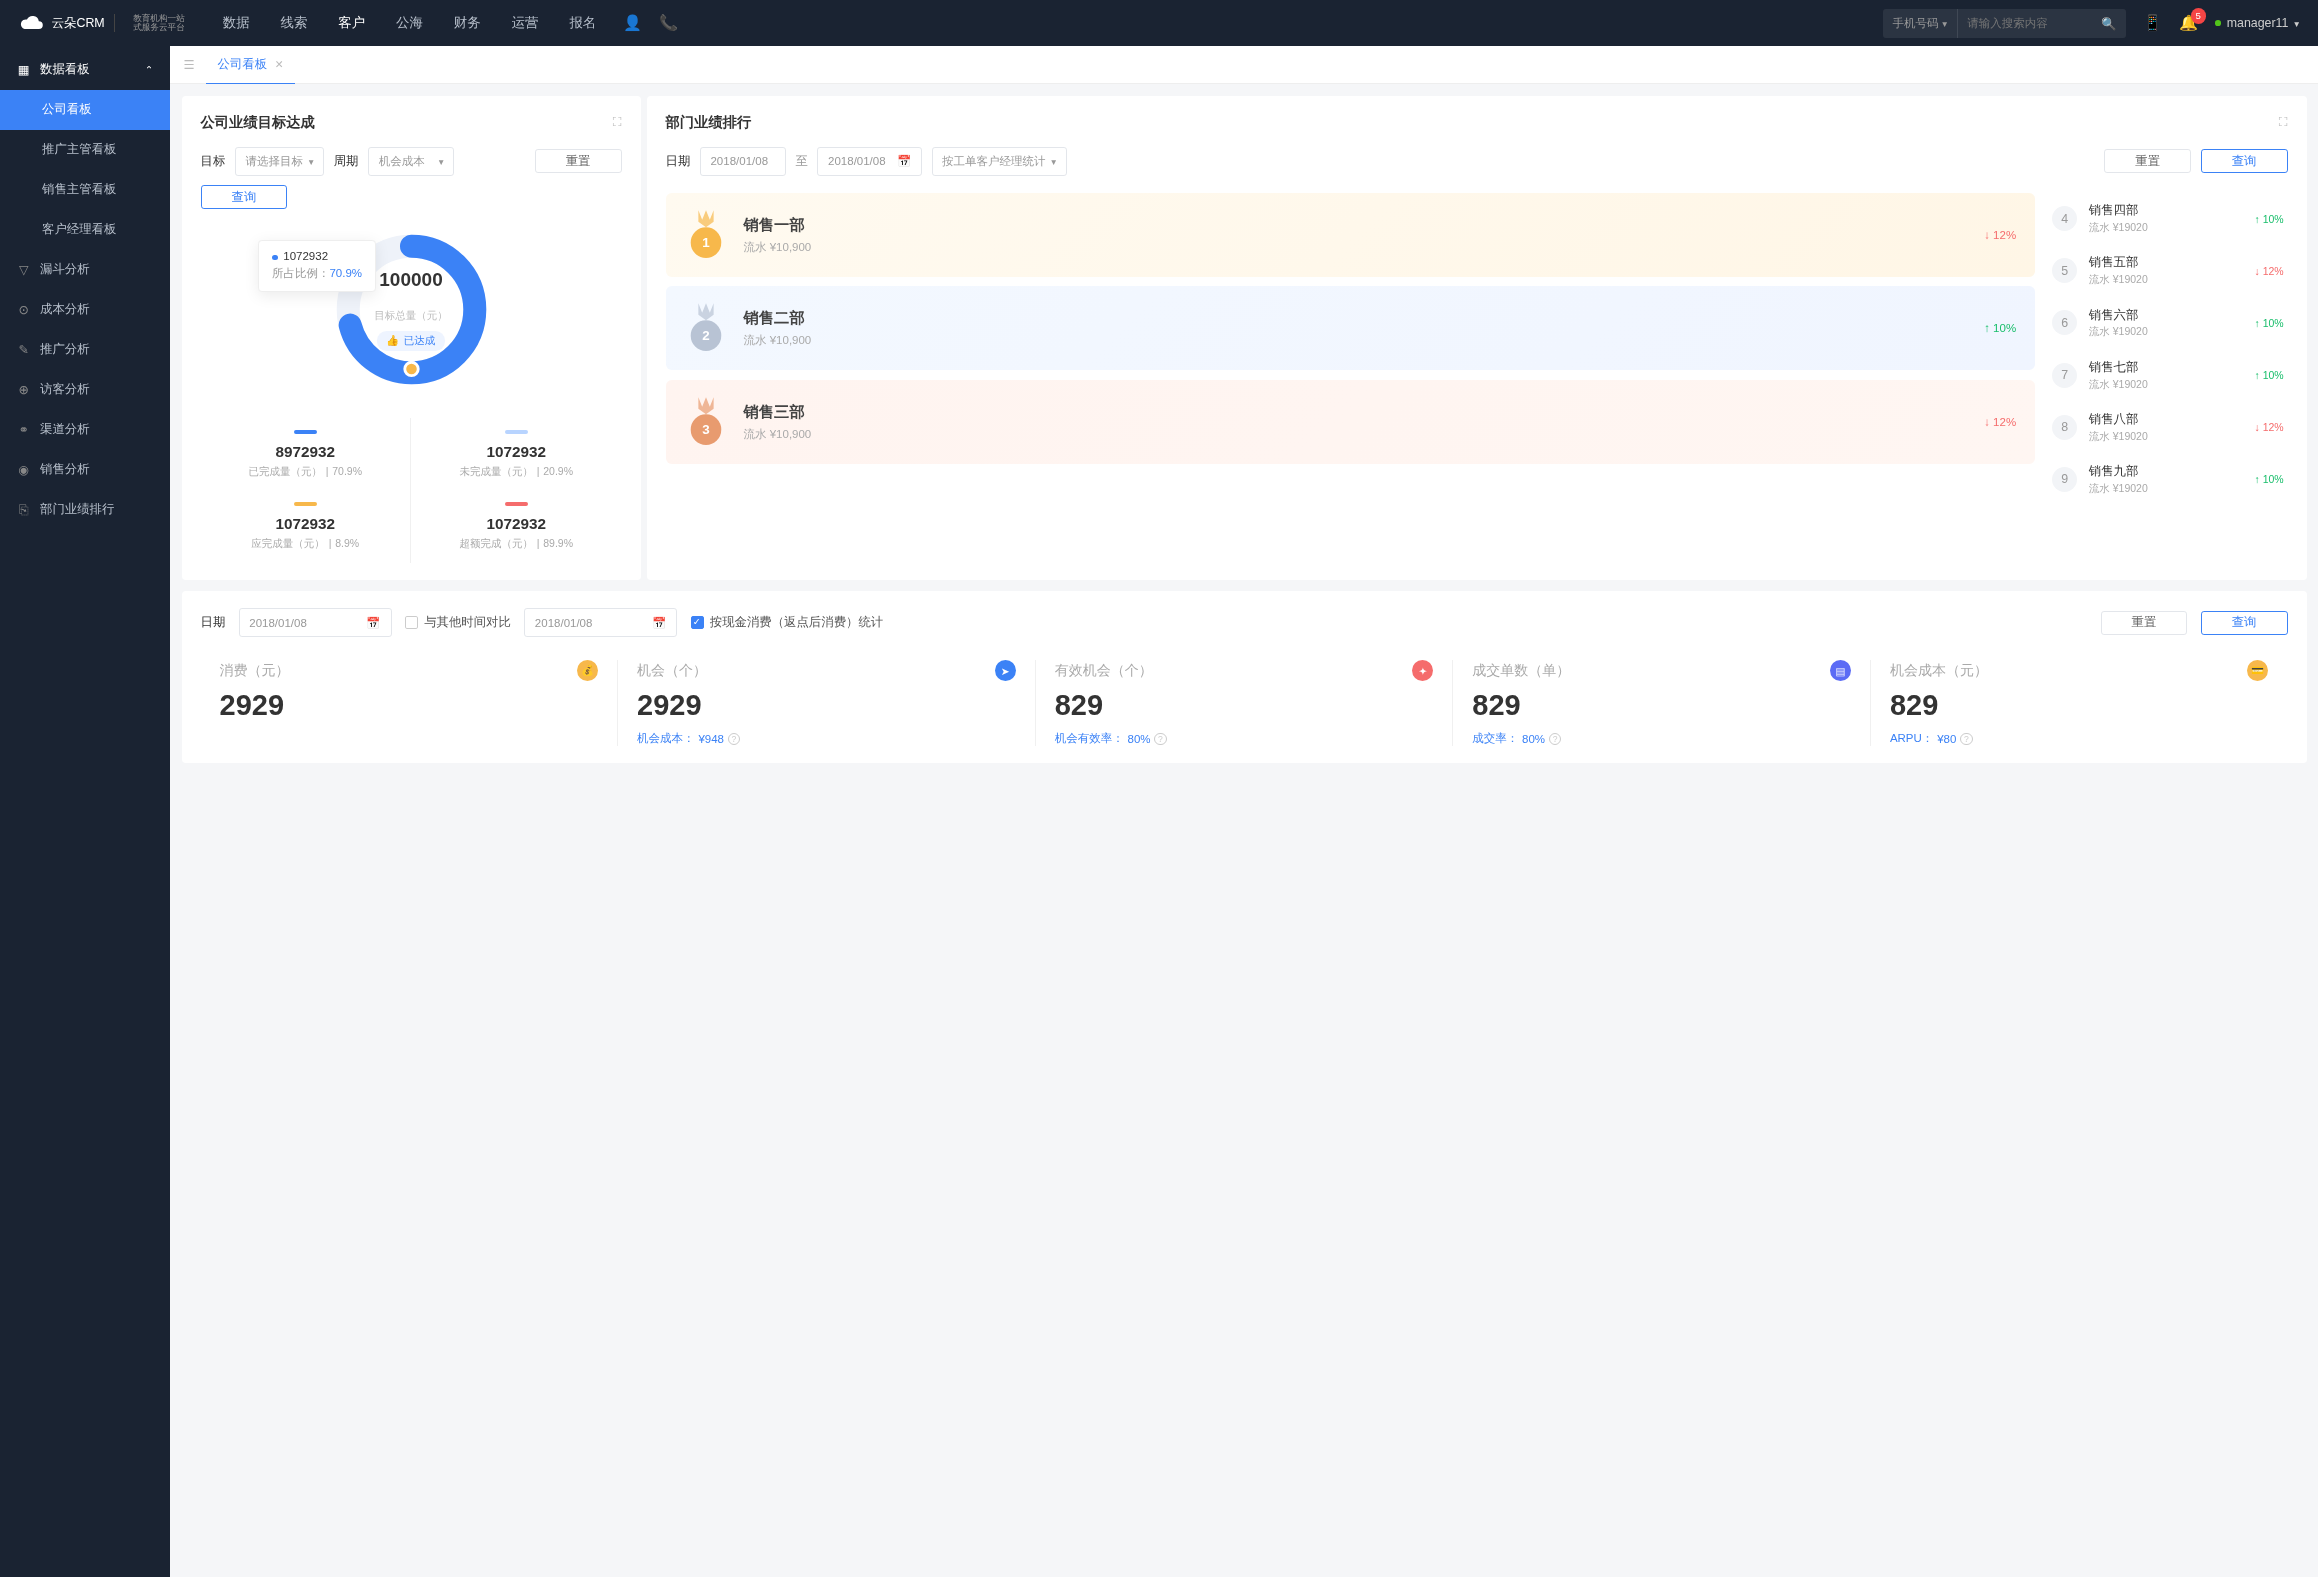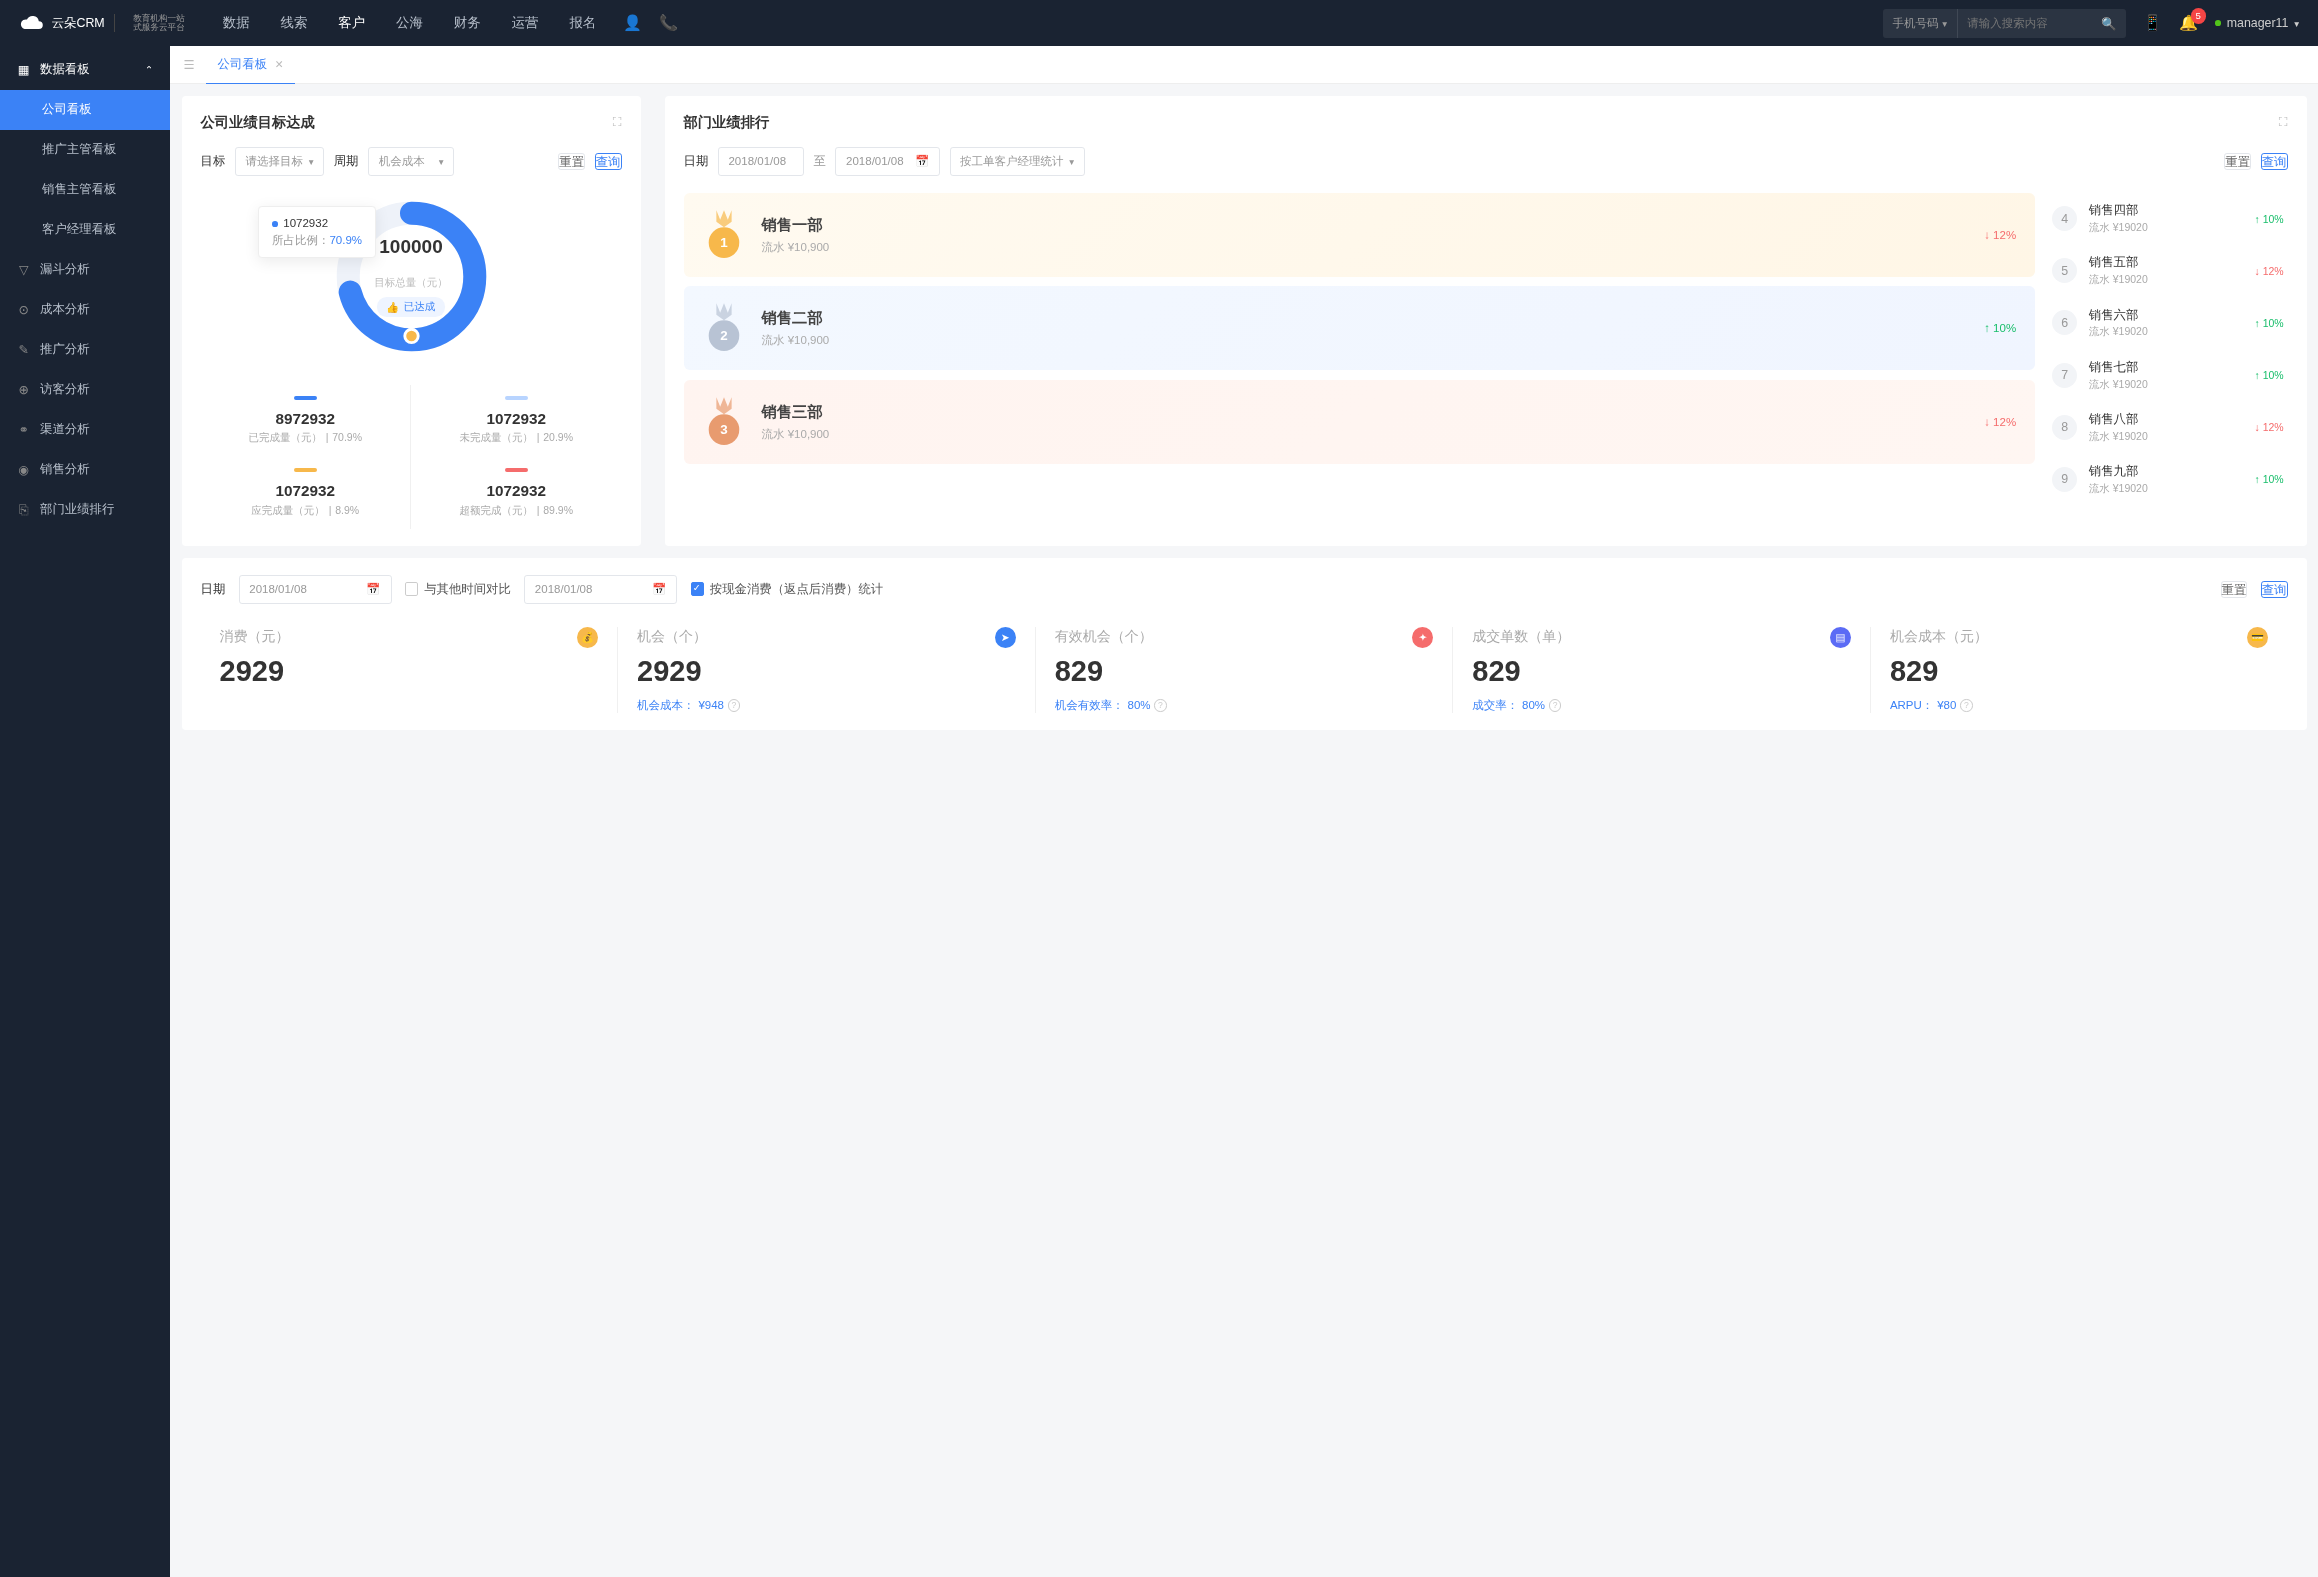--- a/index.html
+++ b/index.html
@@ -34,31 +34,31 @@
 .side-icon { width: 13.4px; display: inline-flex; justify-content: center; font-size: 12.4px; color: #888; }
 .side-item.parent .side-icon { color: #fff; }
 
 .main { flex: 1; display: flex; flex-direction: column; }
 .tabbar { height: 38px; background: #fff; display: flex; align-items: center; padding: 0 13.4px; gap: 11.5px; border-bottom: 1px solid #eee; }
 .tabbar-toggle { color: #bbb; cursor: pointer; }
 .tab { display: flex; align-items: center; gap: 7.6px; padding: 0 11.5px; height: 38px; font-size: 12.4px; color: #333; border-bottom: 1.9px solid #3b82f6; color: #3b82f6; }
 .tab-close { color: #bbb; font-size: 10.5px; }
 
 .content { padding: 11.5px; display: flex; flex-direction: column; gap: 11.5px; }
-.row { display: flex; gap: 24px; justify-content: space-between; }
+.row { display: flex; gap: 6px; justify-content: space-between; }
 .card { background: #fff; border-radius: 3.8px; padding: 17px 19px; }
 .card-h { display: flex; align-items: center; justify-content: space-between; margin-bottom: 15.3px; }
 .card-title { font-size: 14.3px; font-weight: 600; color: #333; }
 .card-expand { color: #bbb; }
 
 .filters { display: flex; align-items: center; gap: 9.6px; flex-wrap: wrap; }
 .filter-label { font-size: 12.4px; color: #333; font-weight: 500; }
 .select, .date-input { border: 1px solid #e3e6eb; border-radius: 2.9px; height: 29px; padding: 0 9.6px; font-size: 11.5px; color: #999; display: flex; align-items: center; gap: 5.7px; background: #fff; min-width: 86px; justify-content: space-between; }
 .select.wide { min-width: 134px; }
-.btn { height: 17px; padding: 0 0; border: 1px solid #e3e6eb; border-radius: 2.9px; background: #fff; font-size: 12.4px; color: #666; cursor: pointer; }
+.btn { height: 24px; padding: 0 30px; border: 1px solid #e3e6eb; border-radius: 2.9px; background: #fff; font-size: 12.4px; color: #666; cursor: pointer; }
 .btn.primary { border-color: #3b82f6; color: #3b82f6; }
 
 
 .target-body { display: flex; flex-direction: column; align-items: center; margin-top: 19px; position: relative; }
 .donut-wrap { position: relative; width: 163px; height: 163px; }
 .donut-center { position: absolute; inset: 0; display: flex; flex-direction: column; align-items: center; justify-content: center; }
 .donut-val { font-size: 19px; font-weight: 700; color: #333; }
 .donut-lbl { font-size: 10.5px; color: #bbb; margin-top: 18px; }
 .donut-tag { margin-top: 7.6px; background: #eef4ff; color: #3b82f6; font-size: 10.5px; padding: 2.9px 9.6px; border-radius: 9.6px; display: flex; gap: 3.8px; align-items: center; }
 .donut-tip { position: absolute; left: -72px; top: 11.5px; background: #fff; border: 1px solid #eee; border-radius: 3.8px; box-shadow: 0 3.8px 15.3px rgba(0,0,0,0.08); padding: 9.6px 13.4px; font-size: 11.5px; min-width: 105px; }

